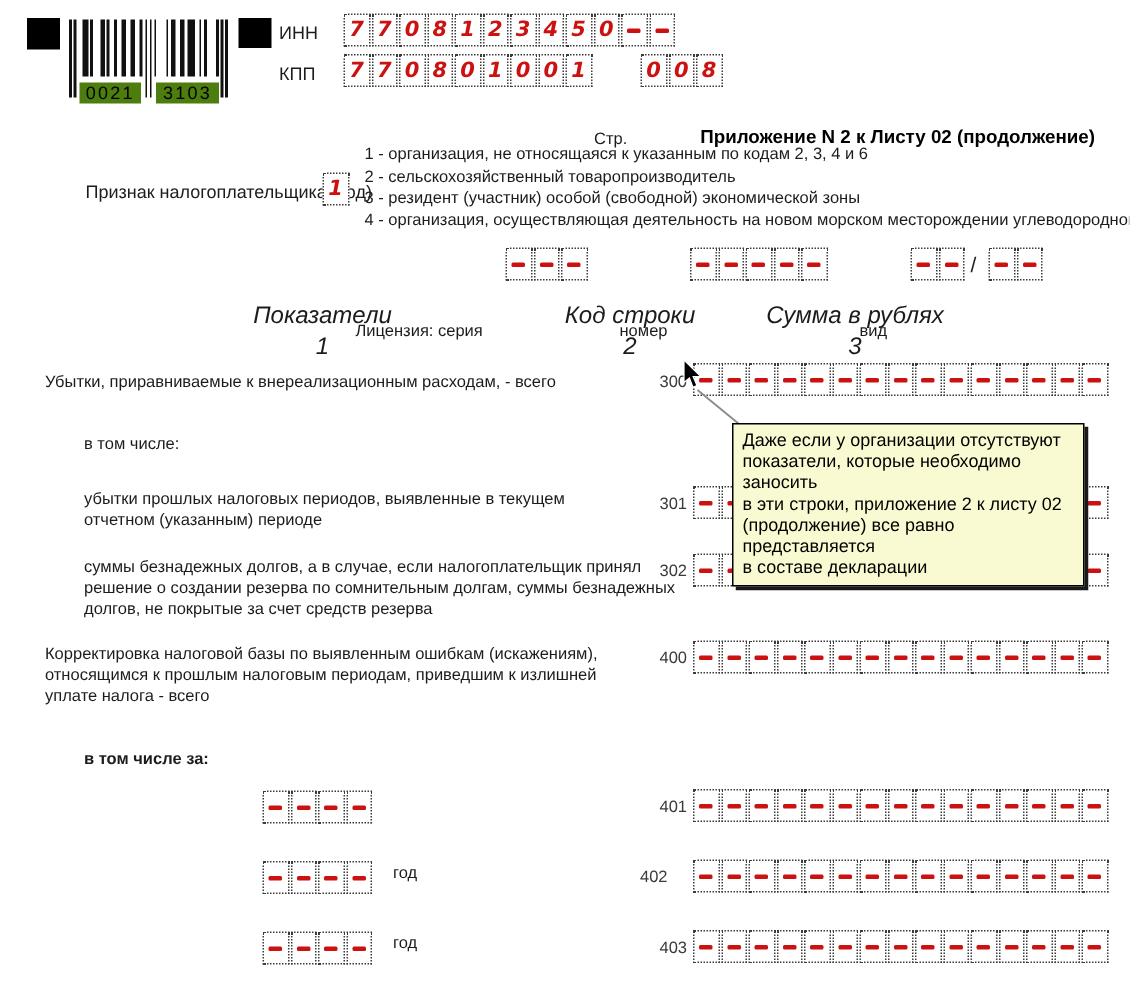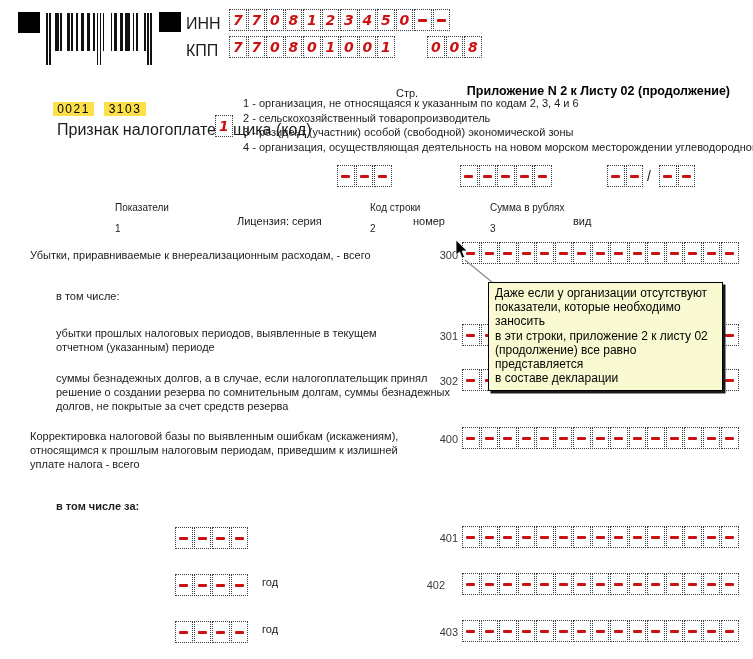--- a/index.html
+++ b/index.html
@@ -1,40 +1,40 @@
 <!DOCTYPE html>
 <html><head>
 <meta charset="utf-8">
 <style>
   html,body{margin:0;padding:0;background:#fff;}
   #page{position:relative;width:753px;height:659px;background:#fff;overflow:hidden;
         font-family:"Liberation Sans",sans-serif;color:#1c1c1c;}
   .abs{position:absolute;}
   .blacksq{position:absolute;background:#000;}
   .lbl{position:absolute;font-size:11px;color:#1c1c1c;margin-top:44px;}
-  .lbl-md{position:absolute;font-size:16px;color:#1c1c1c;}
+  .lbl-md{position:absolute;font-size:12px;color:#1c1c1c;}
   .title{position:absolute;font-size:12.5px;font-weight:bold;text-align:right;color:#000;}
   .legend-line{font-size:11px;line-height:14.6px;color:#1c1c1c;white-space:nowrap;}
   .cellrow{position:absolute;display:flex;gap:1px;}
   .cell{box-sizing:border-box;width:17.5px;height:22px;border:1px dotted #3c3c3c;
         display:flex;align-items:center;justify-content:center;background:#fff;}
   .cell .digit{color:#cc1111;font-family:"DejaVu Sans",sans-serif;
         font-style:italic;font-weight:bold;font-size:14px;line-height:1;}
   .cell .dash{width:9px;height:3px;background:#cc1111;border-radius:1px;}
   .code{position:absolute;font-size:11px;color:#3a3a3a;width:35px;text-align:right;}
-  .th{position:absolute;font-size:10px;text-align:left;color:#1c1c1c;}
+  .th{position:absolute;font-style:italic;font-size:16px;text-align:center;color:#1c1c1c;}
   .rowlabel{position:absolute;font-size:11px;line-height:14.2px;color:#1c1c1c;}
   #tooltip{position:absolute;left:488px;top:282px;width:222px;z-index:6;
         background:#fafad2;border:1px solid #000;box-shadow:2.5px 2.5px 0 #1a1a1a;
         padding:3px 5px 5px 6px;font-size:12px;line-height:14.2px;white-space:pre-line;color:#000;}
   #barcode{position:absolute;left:46px;top:13px;width:110px;height:58px;}
   #barcode .bar{position:absolute;top:0;background:#111;}
   #barcode .bartext{position:absolute;top:42px;left:0;width:106px;height:14px;}
-  #barcode .bt{position:absolute;background:#fde047;font-size:12px;letter-spacing:1.5px;
-        text-align:center;color:#000;line-height:14px;margin-top:47px;}
+  #barcode .bt{position:absolute;background:#4d7c0f;font-size:12px;letter-spacing:1.5px;
+        text-align:center;color:#000;line-height:14px;}
   .slash{position:absolute;font-size:14px;color:#1c1c1c;}
   svg{display:block;}
 </style>
 </head>
 <body>
 
 <div id="page">
 
   <div class="blacksq" style="left:18px;top:12px;width:22px;height:21px;"></div>
   <div id="barcode">

